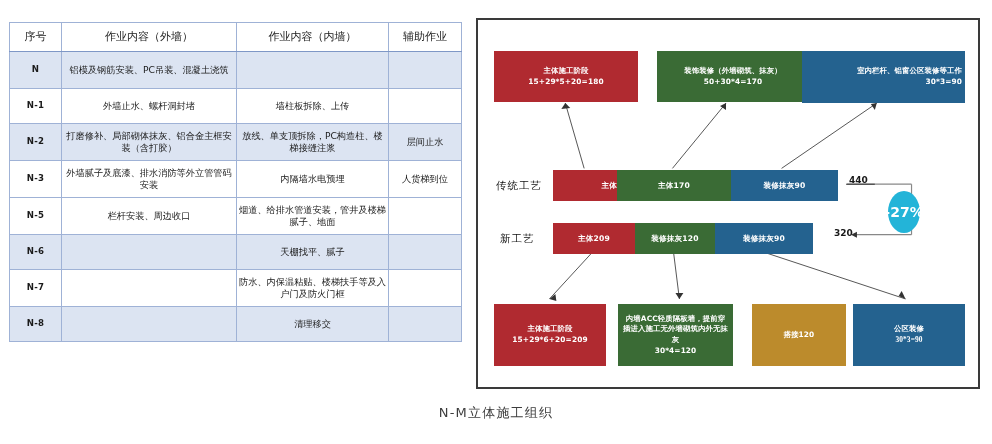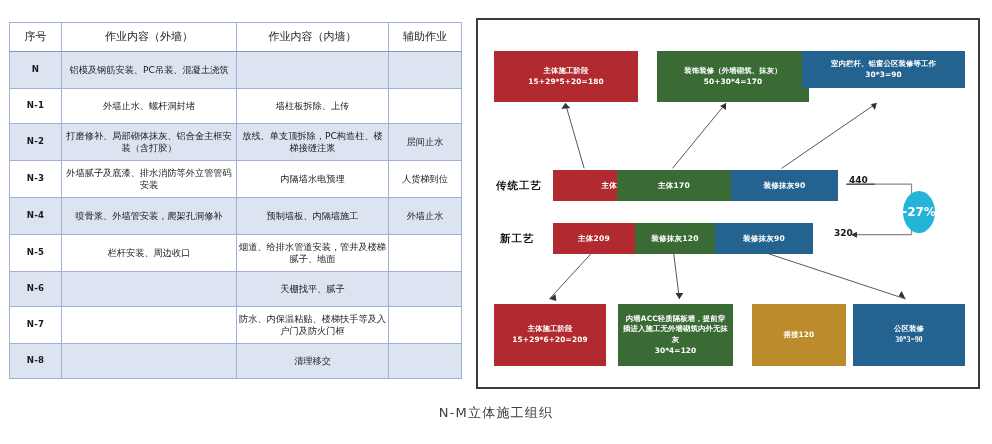--- a/index.html
+++ b/index.html
@@ -83,27 +83,27 @@
   }
   .dbox span { display: block; width: 100%; }
   .c-red   { background: #b02a30; }
   .c-green { background: #3a6b35; }
   .c-blue  { background: #24628f; }
   .c-gold  { background: #bc8b2c; }
 
   
   #box-top-main  { left: 16px;  top: 31px;  width: 144px; height: 51px; }
   #box-top-deco  { left: 179px; top: 31px;  width: 152px; height: 51px; }
-  #box-top-indoor{ left: 324px; top: 31px;  width: 163px; height: 37px; }
+  #box-top-indoor{ left: 324px; top: 31px;  width: 163px; height: 52px; text-align: right; }
 
   
   .row-label {
     position: absolute;
     font-size: 10.5px;
-    font-weight: bold;
+    font-weight: normal;
     color: #111111;
     letter-spacing: 1px;
   }
   #label-trad { left: 18px; top: 159px; }
   #label-new  { left: 22px; top: 212px; }
 
   .bar-seg {
     position: absolute;
     box-sizing: border-box;
     height: 31px;
@@ -128,28 +128,28 @@
     position: absolute;
     font-size: 9px;
     font-weight: bold;
     color: #1a1a1a;
   }
   #total-trad { left: 371px; top: 155px; }
   #total-new  { left: 356px; top: 208px; }
 
   #delta-bubble {
     position: absolute;
-    left: 425px;
+    left: 410px;
     top: 171px;
     width: 32px;
     height: 42px;
     border-radius: 50%;
     background: #23b4d8;
     color: #ffffff;
-    font-size: 12px;
+    font-size: 14px;
     font-weight: bold;
     display: flex;
     align-items: center;
     justify-content: center;
   }
 
   
   #box-bot-main  { left: 16px;  top: 284px; width: 112px; height: 62px; }
   #box-bot-wall  { left: 140px; top: 284px; width: 115px; height: 62px; }
   #box-bot-lap   { left: 274px; top: 284px; width: 94px;  height: 62px; }
@@ -210,26 +210,20 @@
       <td>打磨修补、局部砌体抹灰、铝合金主框安装（含打胶）</td>
       <td>放线、单支顶拆除，PC构造柱、楼梯接缝注浆</td>
       <td>层间止水</td>
     </tr>
     <tr class="band-b tall">
       <td class="c-no">N-3</td>
       <td>外墙腻子及底漆、排水消防等外立管管码安装</td>
       <td>内隔墙水电预埋</td>
       <td>人货梯到位</td>
     </tr>
-    <tr class="band-a tall">
-      <td class="c-no">N-4</td>
-      <td>喷骨浆、外墙管安装，爬架孔洞修补</td>
-      <td>预制墙板、内隔墙施工</td>
-      <td>外墙止水</td>
-    </tr>
     <tr class="band-b tall">
       <td class="c-no">N-5</td>
       <td>栏杆安装、周边收口</td>
       <td>烟道、给排水管道安装，管井及楼梯腻子、地面</td>
       <td></td>
     </tr>
     <tr class="band-a">
       <td class="c-no">N-6</td>
       <td></td>
       <td>天棚找平、腻子</td>

